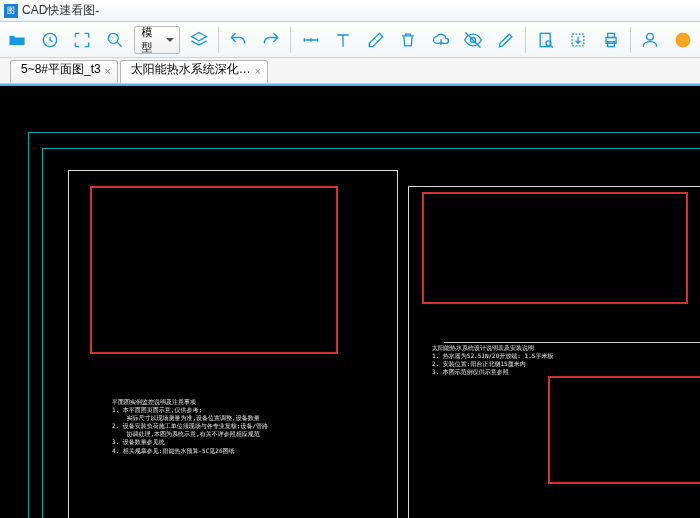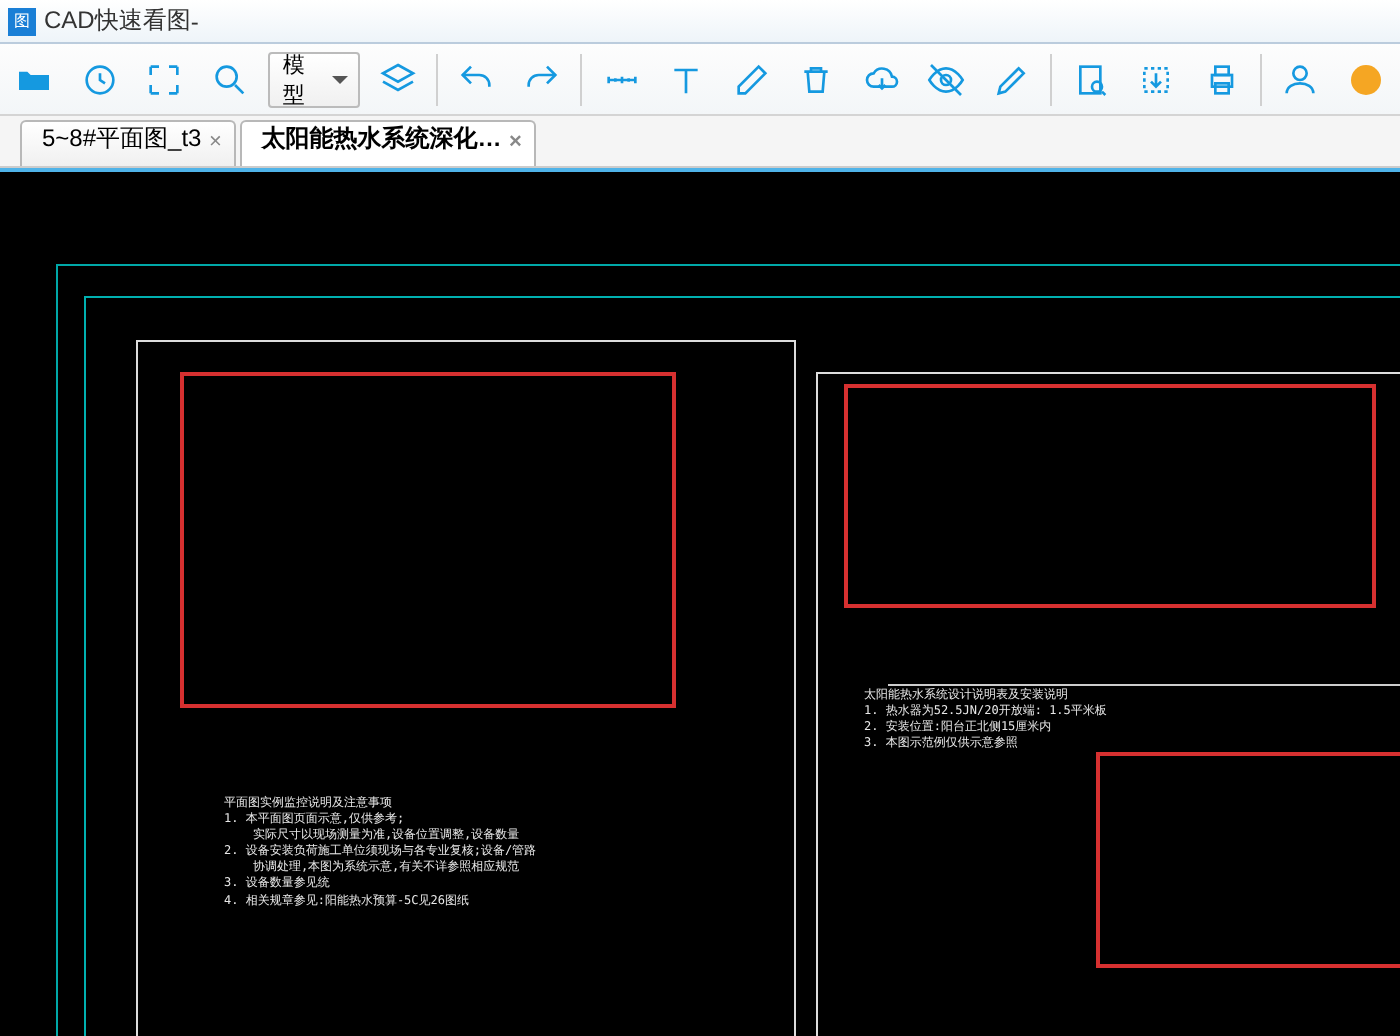--- a/index.html
+++ b/index.html
@@ -79,21 +79,21 @@
   border: 1px solid #b8b8b8;
   border-bottom: none;
   background: linear-gradient(#fff,#f0f0f0);
   margin-right: 2px;
   position: relative;
   border-radius: 3px 3px 0 0;
   cursor: pointer;
 }
 .tab.active {
   background: #fff;
-  font-weight: bold;
+  font-weight: normal;
 }
 .tab .close {
   position: absolute; right: 3px; top: 5px;
   width: 12px; height: 12px; font-size: 11px; line-height: 11px;
   text-align: center; color: #888;
 }
 .viewport {
   position: absolute;
   left: 0; right: 0; top: 84px; bottom: 0;
   background: #000;

